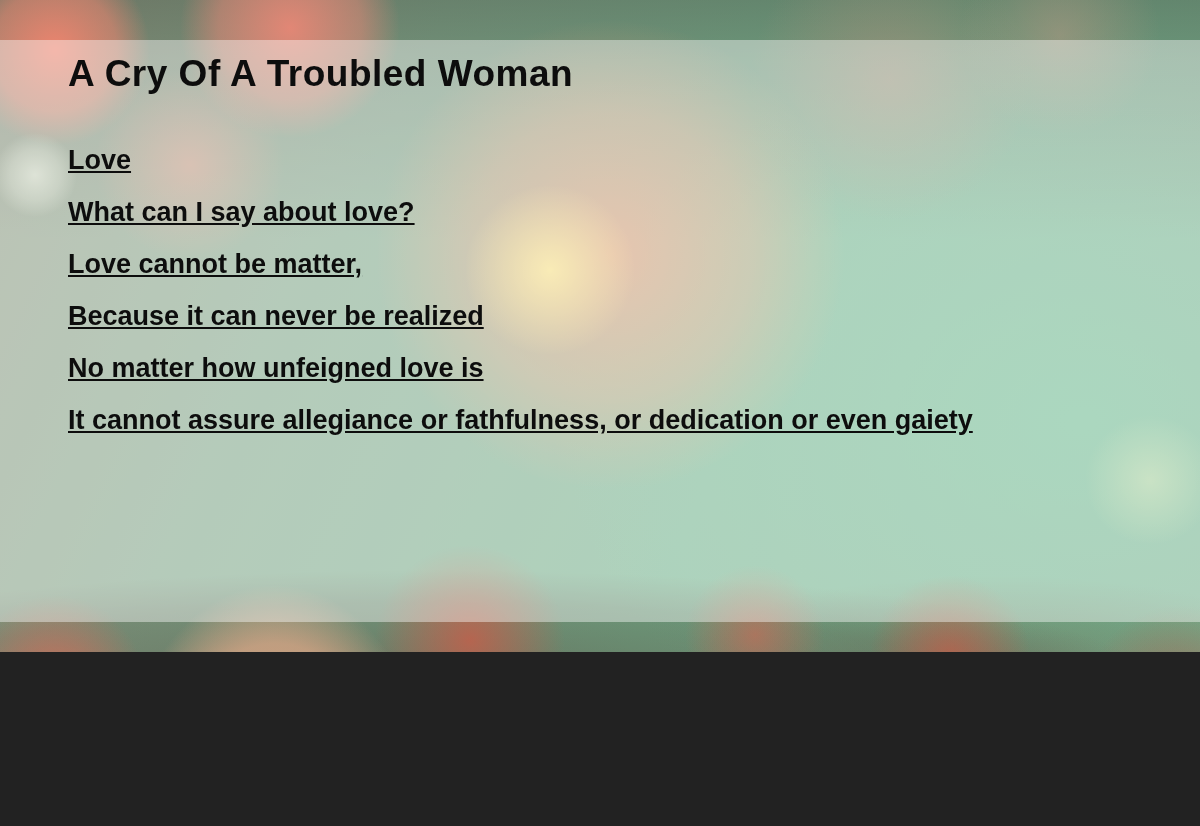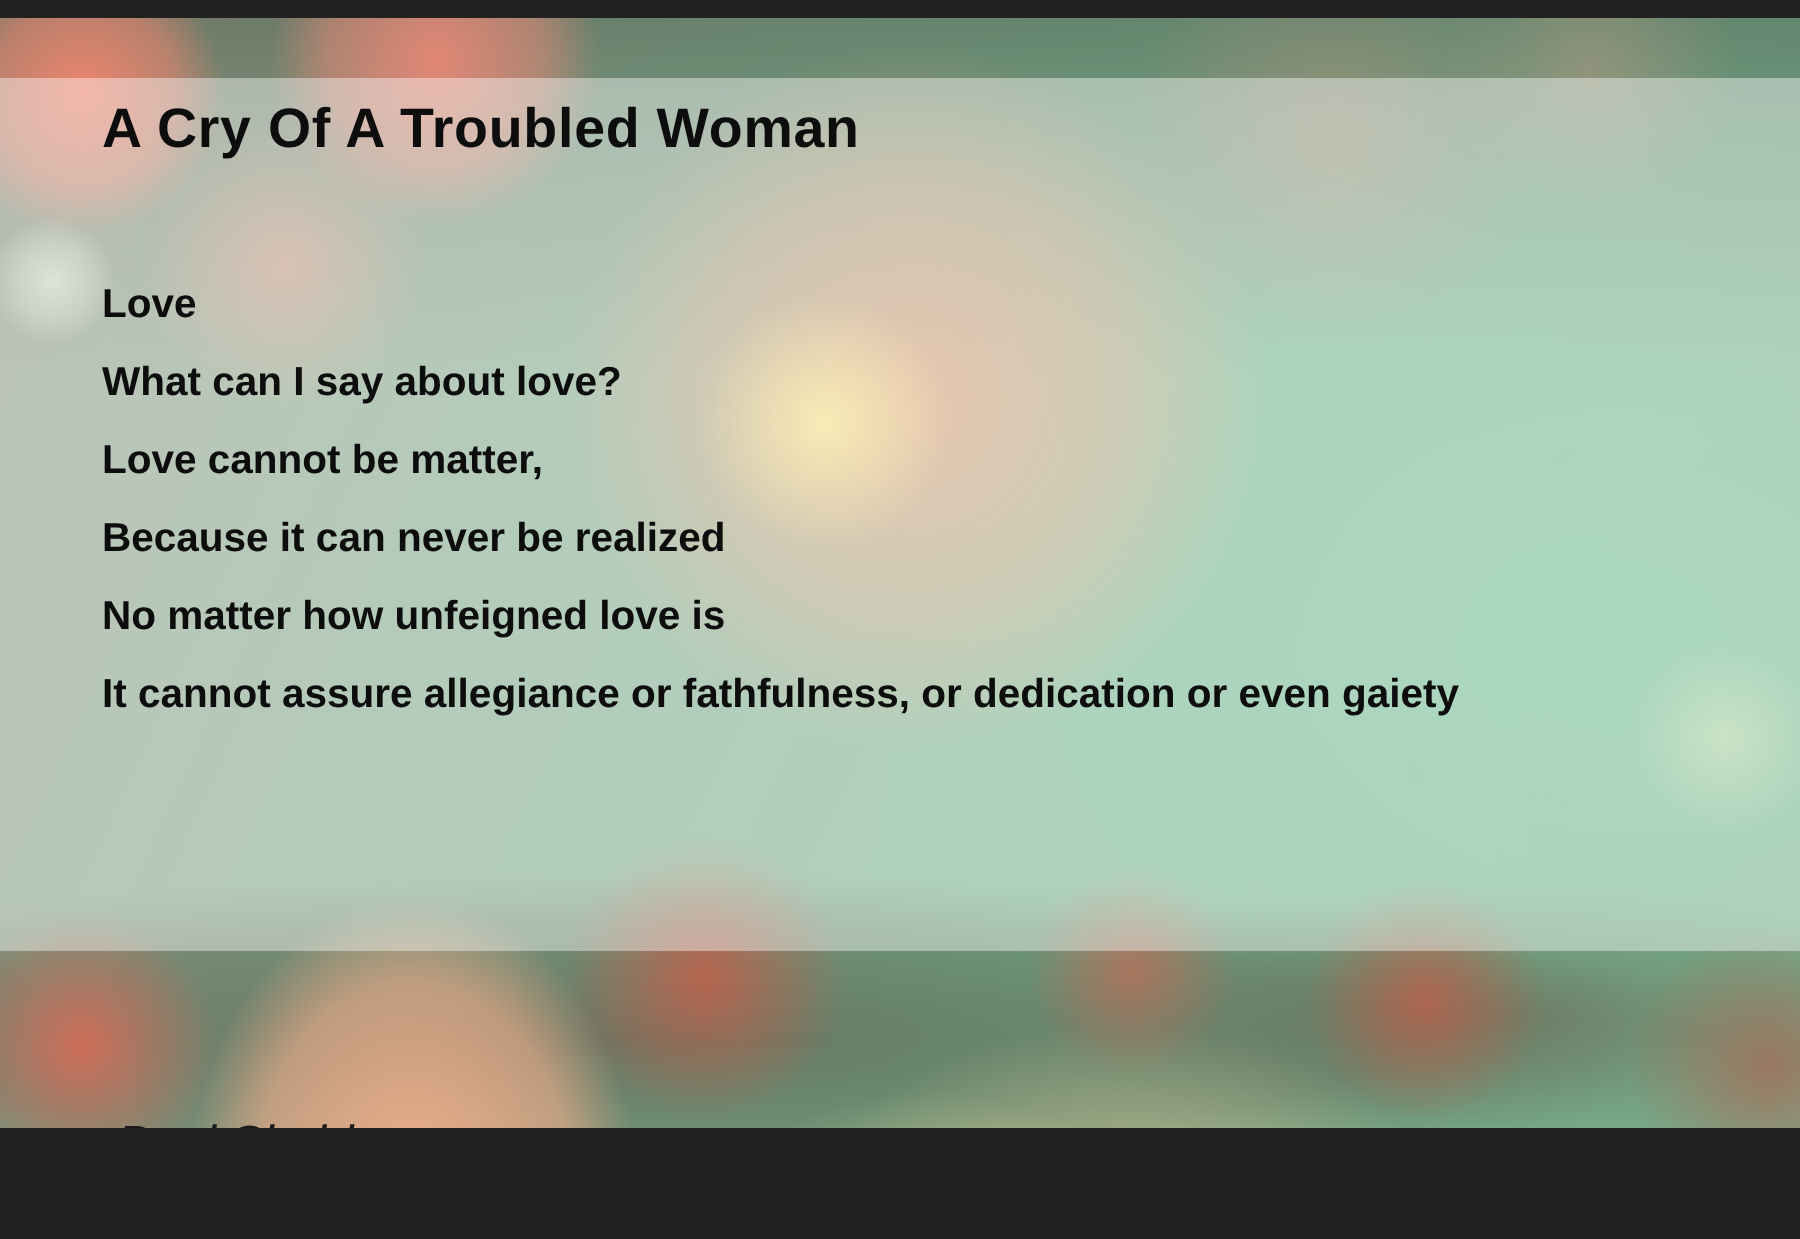--- a/index.html
+++ b/index.html
@@ -1,21 +1,21 @@
 <!DOCTYPE html>
 <html style="--color-text: #0d0d0d; --color-author: #1a1a1a; --color-band-overlay: rgba(255,255,255,0.42); --color-background-mint: #9fd4b5; --color-background-sage: #a9c7ae; --color-bokeh-salmon: #ef8573; --color-bokeh-red: #cc5f4a; --color-bokeh-peach: #eec3a4; --color-glow-yellow: #f6e39b; --color-bottom-taupe: #6a5a50;"><head>
 <meta charset="utf-8">
 <style>
   html,body{margin:0;padding:0;background:#222;}
   .canvas{
     position:relative;
-    width:1200px;height:740px;
+    width:1200px;height:652px;
     overflow:hidden;
     font-family:"Liberation Sans","DejaVu Sans",sans-serif;
-    margin:12px auto;
+    margin:0 auto;
   }
   
   .bokeh{
     position:absolute;inset:0;
     background-color:#7aa98c;
     background-image:
       
       radial-gradient(circle 42px at 35px 175px, rgba(225,232,212,0.70) 0%, rgba(225,232,212,0.35) 60%, rgba(225,232,212,0) 100%),
       
       radial-gradient(circle 95px at 55px 50px, rgba(242,132,110,0.95) 0%, rgba(242,132,110,0.55) 65%, rgba(242,132,110,0) 100%),
@@ -55,23 +55,24 @@
     background:rgba(255,255,255,0.42);
   }
   .title{
     position:absolute;left:68px;top:54px;margin:0;
     font-size:37px;font-weight:bold;line-height:1.1;
     color:var(--color-text,#0d0d0d);
     letter-spacing:0.5px;
     white-space:nowrap;
   }
   .poem{
-    position:absolute;left:68px;top:164px;width:1090px;
+    position:absolute;left:68px;top:134px;width:1090px;
     font-size:27px;font-weight:bold;line-height:52px;
     color:var(--color-text,#0d0d0d);
+    text-decoration:underline;
   }
   .poem-line{
     white-space:nowrap;width:max-content;height:52px;
     transform-origin:left center;
   }
   .author{
     position:absolute;left:78px;top:730px;
     font-size:33px;font-style:italic;font-weight:normal;line-height:1.2;
     color:var(--color-author,#1a1a1a);
     white-space:nowrap;

